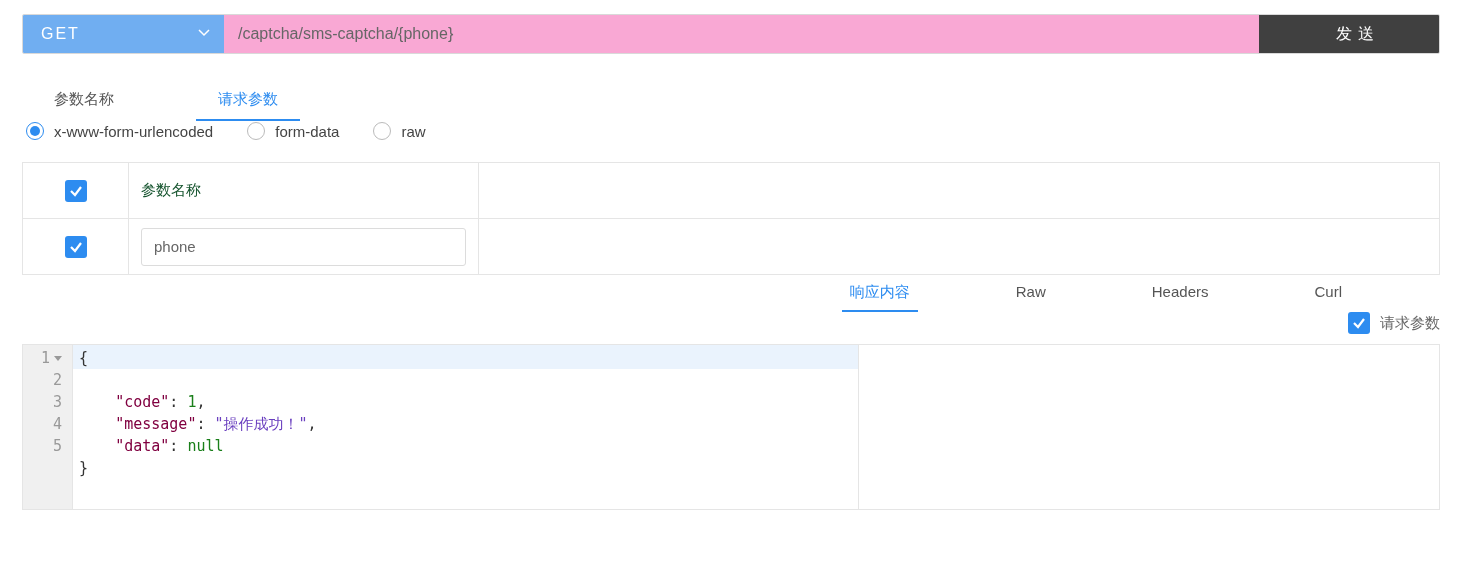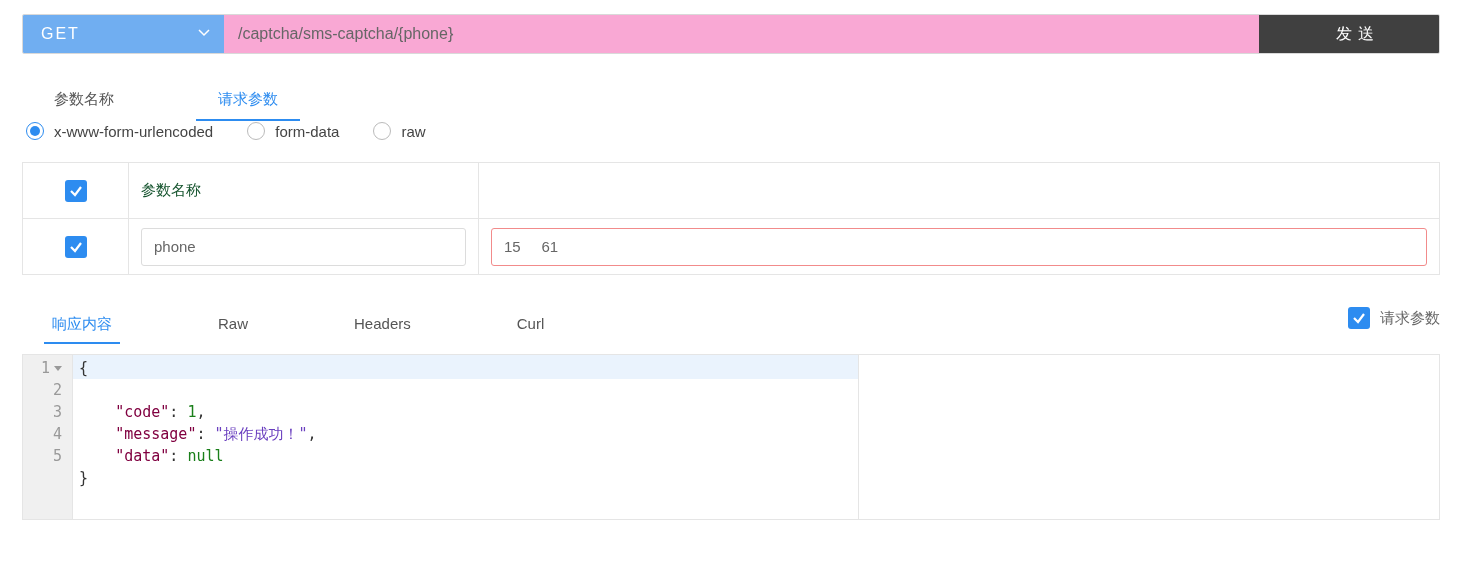--- a/index.html
+++ b/index.html
@@ -166,22 +166,22 @@
     background: #2d8cf0;
     display: flex;
     align-items: center;
     justify-content: center;
   }
   .ck svg { display:block; }
 
   
   .resp-tabs-row {
     display: flex;
-    align-items: flex-start;
-    margin-top: 32px;
+    align-items: flex-end;
+    flex-direction: column;
   }
   .resp-tabs {
     display: flex;
     flex: 1;
   }
   .resp-tab {
     padding: 8px 8px 10px 8px;
     margin-right: 90px;
     font-size: 15px;
     color: #555;
@@ -306,23 +306,20 @@
     <div class="param-cell-ck">
       <span class="ck">
         <svg width="14" height="14" viewBox="0 0 14 14">
             <path d="M2 7 L6 11 L12 3" stroke="#fff" stroke-width="2.2" fill="none"></path>
           </svg>
       </span>
     </div>
     <div class="param-cell-name">
       <input class="param-input" value="phone" style="">
     </div>
-    <div class="param-cell-value">
-      <input class="param-input err" value="15     61" style="">
-    </div>
   </div>
 </div>
 
 <div class="resp-tabs-row">
   <div class="resp-tabs">
     <div class="resp-tab active" style="margin-left:22px">响应内容</div>
     <div class="resp-tab">Raw</div>
     <div class="resp-tab">Headers</div>
     <div class="resp-tab">Curl</div>
   </div>

